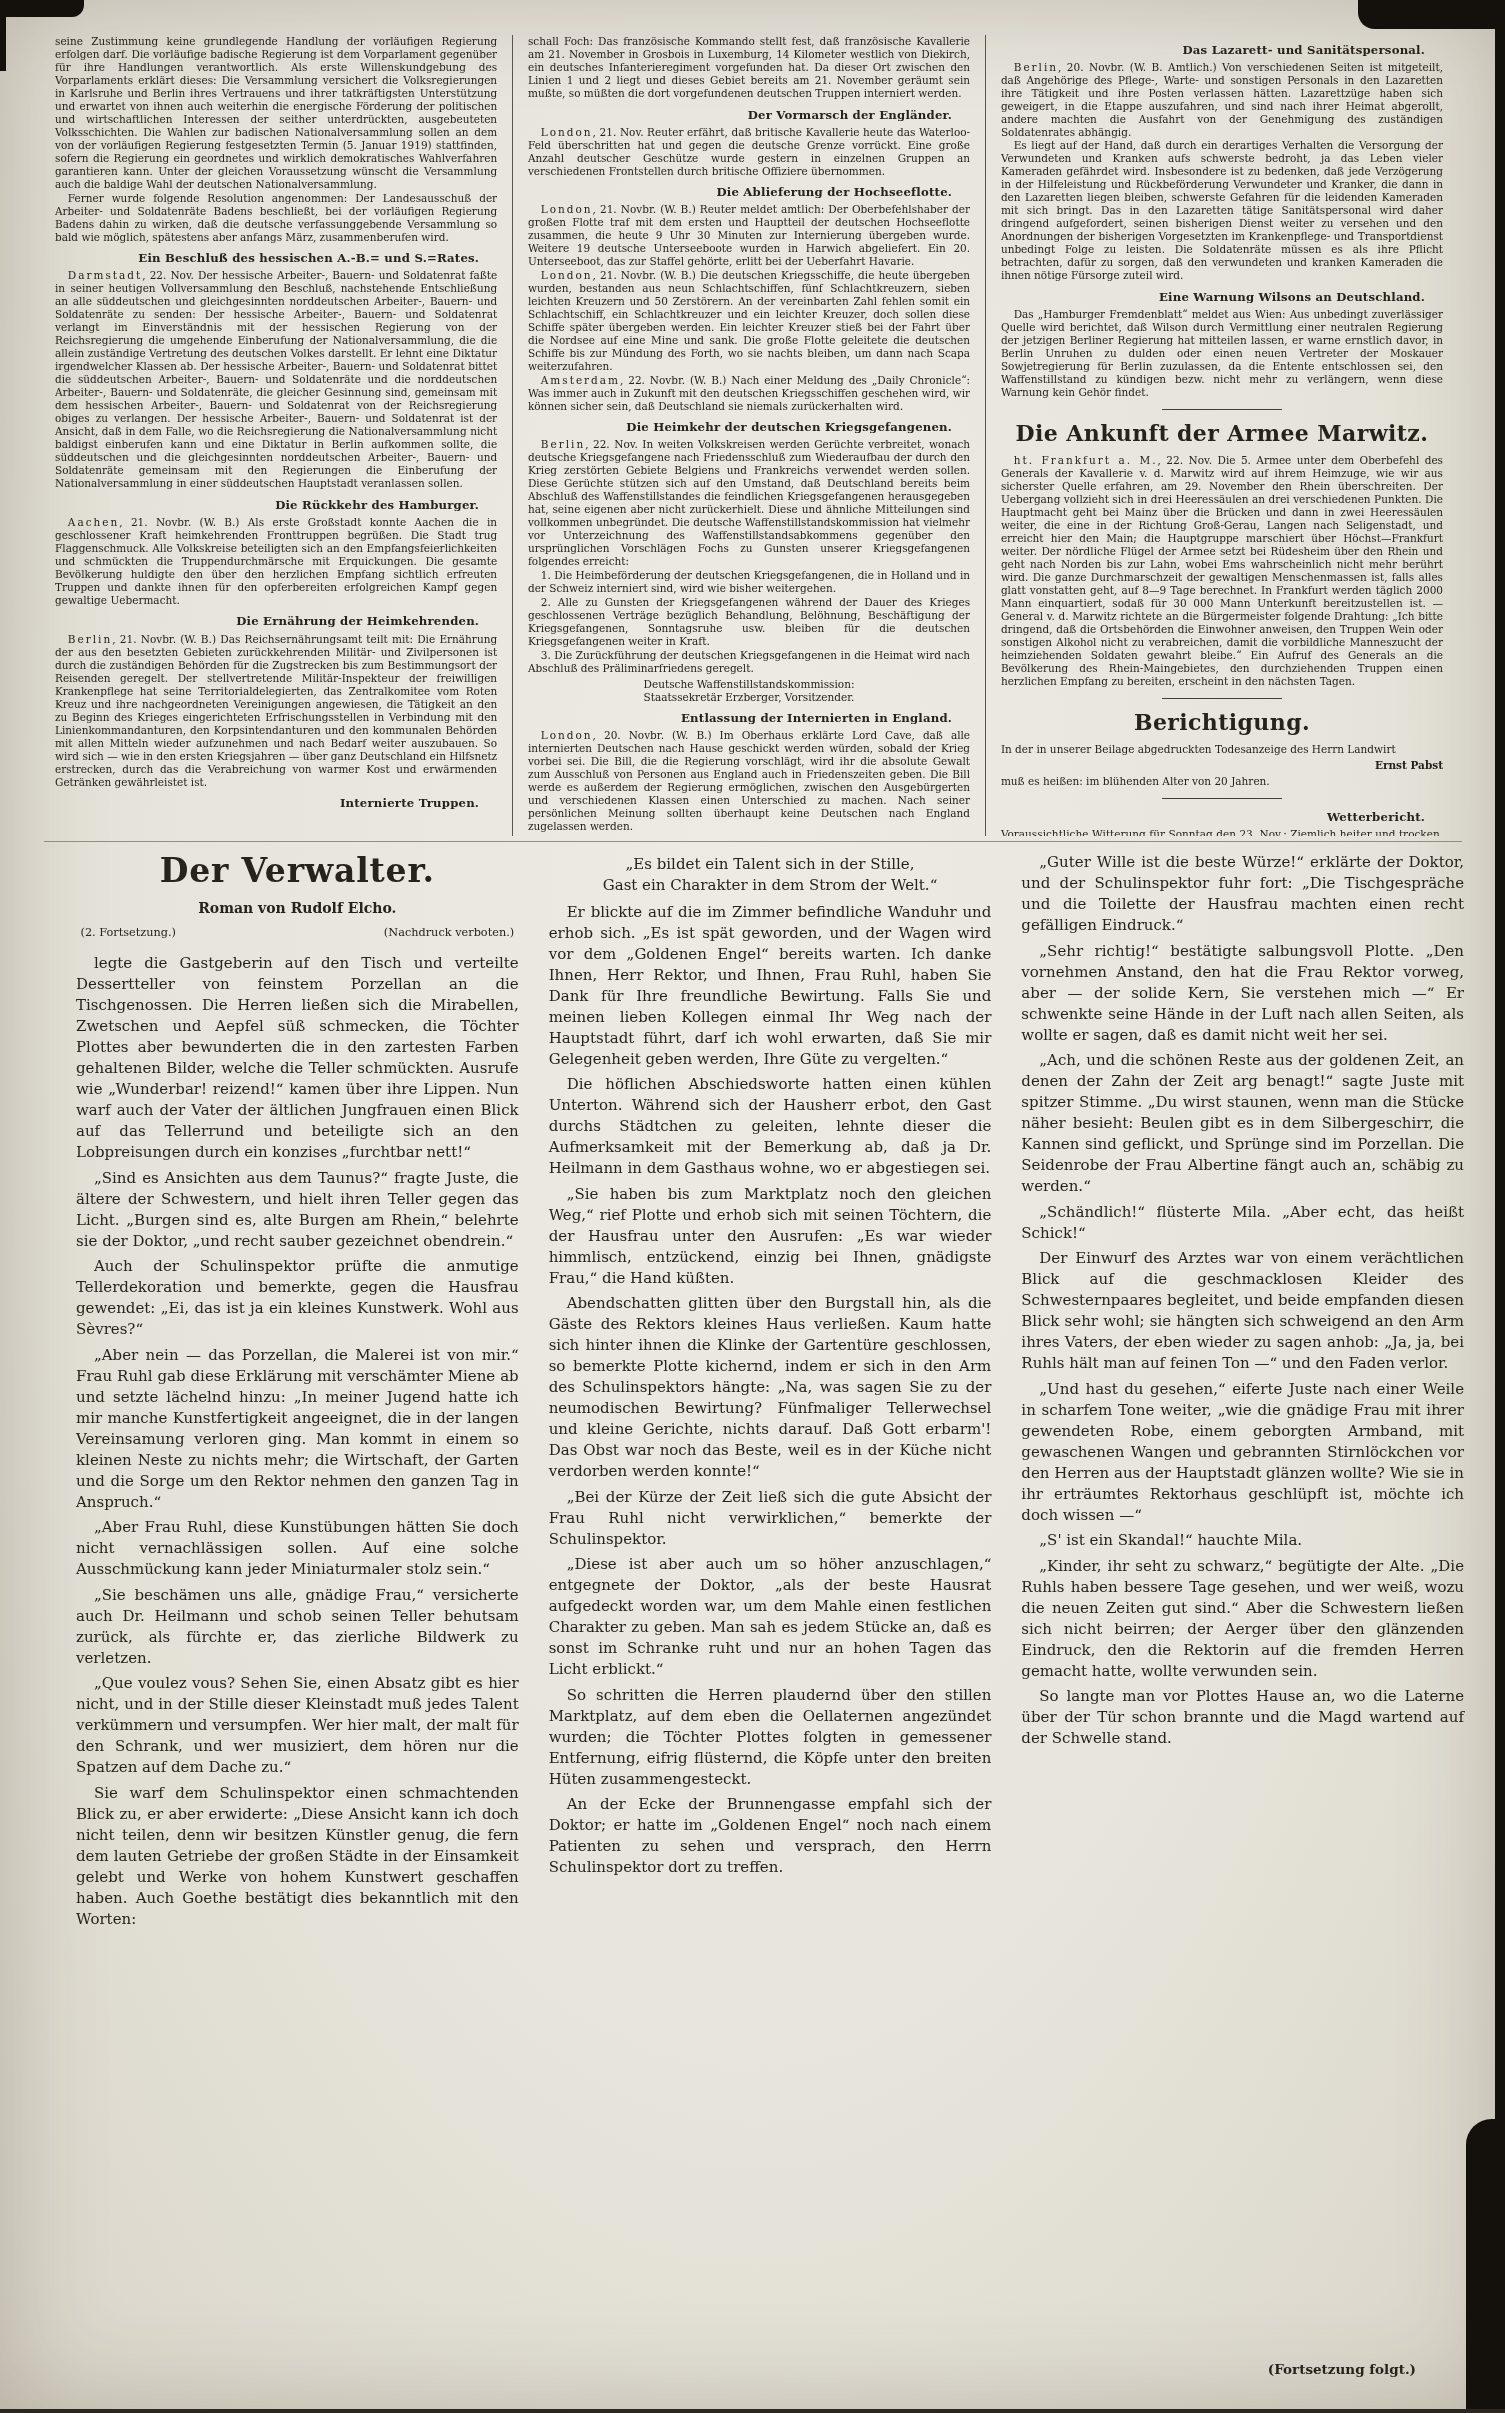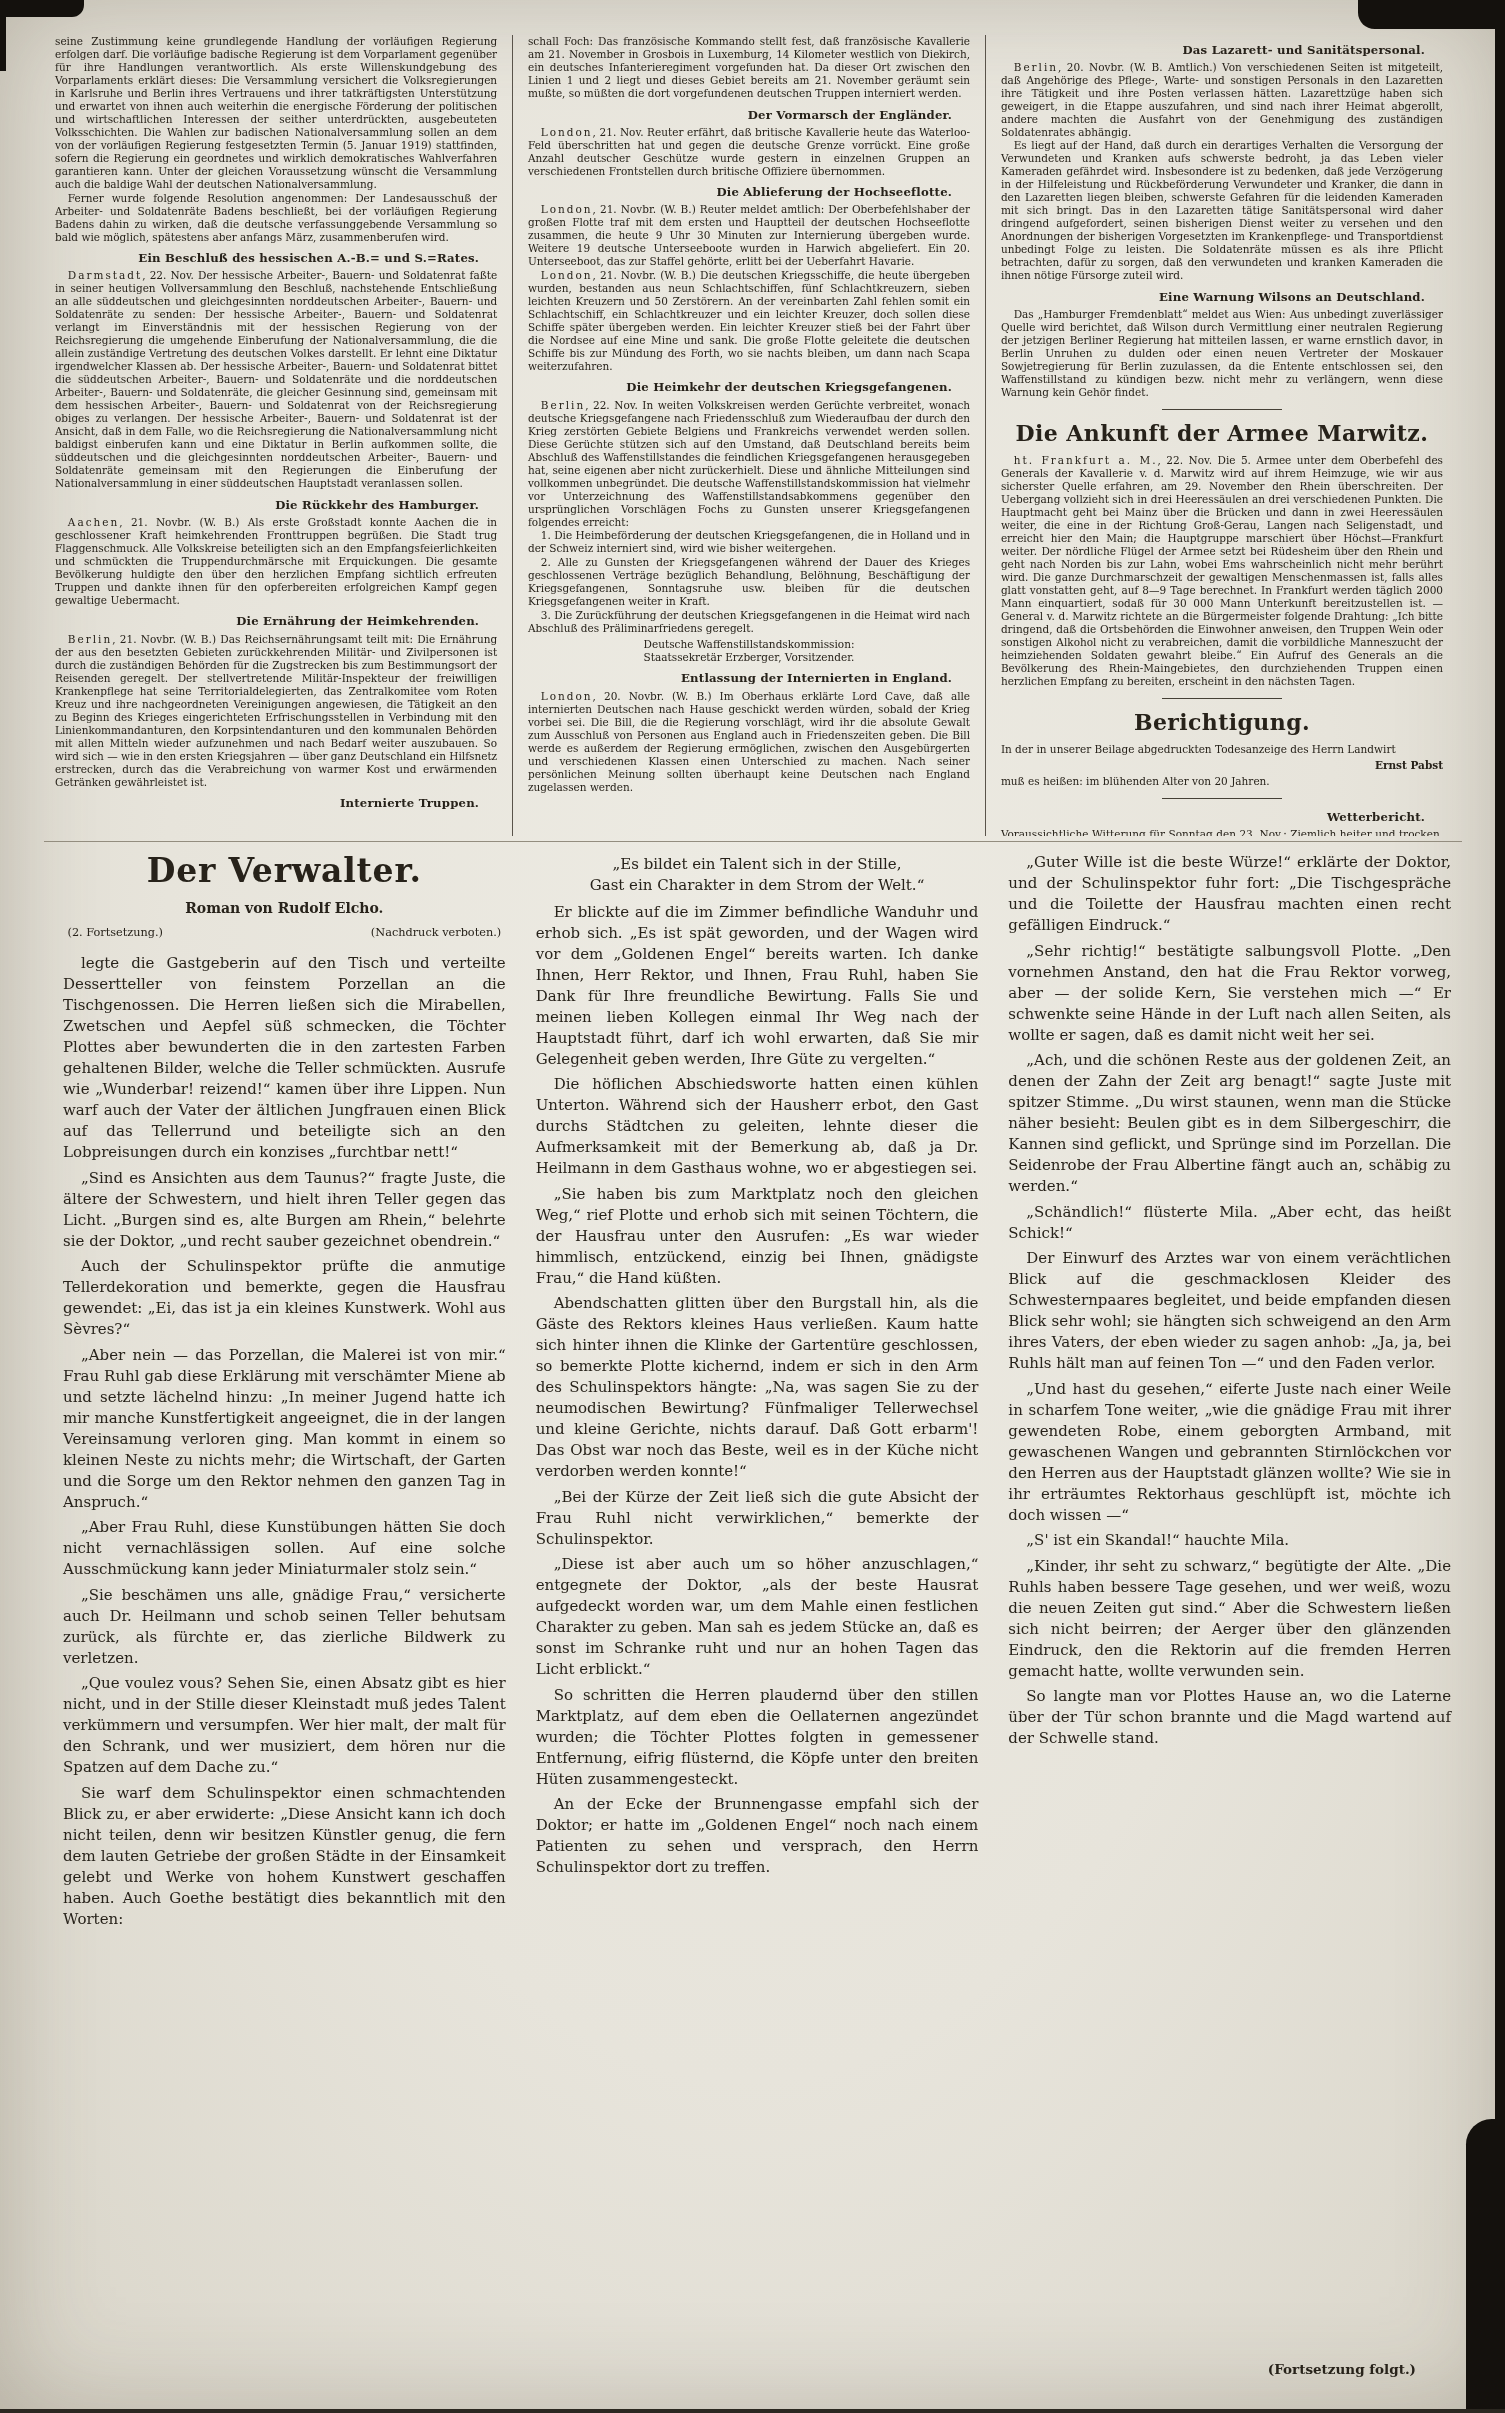--- a/index.html
+++ b/index.html
@@ -43,21 +43,21 @@
   .art-rule { width:120px; height:0.8px; background:#454036; margin:10.5px auto; }
   .art-center { text-align:right; font-weight:bold; margin:3px 0; }
   .art-lines { text-align:center; margin:3px 0; }
   .art-lines div { line-height:inherit; }
 
   .section-rule { position:absolute; left:44px; width:1418px; top:841px;
     height:0.8px; background:#938d7f; }
 
   
   .feuilleton {
-    position:absolute; left:48px; top:852px; width:1418px; height:1528px;
+    position:absolute; left:61px; top:852px; width:1418px; height:1528px;
     display:flex;
   }
   .f-col { flex:1 1 0; padding:0 15px; overflow:hidden;
     font-size:15px; line-height:21px; }
   .f-col .art-p { margin:0 0 4.5px 0; text-indent:18px; }
   .f-col .art-lines { margin:1.5px 0 6px; }
 
   .f-title { text-align:center; font-weight:bold; font-size:33px;
     line-height:38px; margin:0 0 7.5px; letter-spacing:0.8px; }
   .f-byline { text-align:center; font-weight:bold; font-size:14px; margin:0 0 3px; }
@@ -92,20 +92,21 @@
         <div class="art-head">Internierte Truppen.</div>
       </div>
     <div class="vrule"></div>
     <div class="news-col">
         <p class="art-p ni">schall Foch: Das französische Kommando stellt fest, daß französische Kavallerie am 21. November in Grosbois in Luxemburg, 14 Kilometer westlich von Diekirch, ein deutsches Infanterieregiment vorgefunden hat. Da dieser Ort zwischen den Linien 1 und 2 liegt und dieses Gebiet bereits am 21. November geräumt sein mußte, so müßten die dort vorgefundenen deutschen Truppen interniert werden.</p>
         <div class="art-head">Der Vormarsch der Engländer.</div>
         <p class="art-p"><span class="lead">London</span>, 21. Nov. Reuter erfährt, daß britische Kavallerie heute das Waterloo-Feld überschritten hat und gegen die deutsche Grenze vorrückt. Eine große Anzahl deutscher Geschütze wurde gestern in einzelnen Gruppen an verschiedenen Frontstellen durch britische Offiziere übernommen.</p>
         <div class="art-head">Die Ablieferung der Hochseeflotte.</div>
         <p class="art-p"><span class="lead">London</span>, 21. Novbr. (W. B.) Reuter meldet amtlich: Der Oberbefehlshaber der großen Flotte traf mit dem ersten und Hauptteil der deutschen Hochseeflotte zusammen, die heute 9 Uhr 30 Minuten zur Internierung übergeben wurde. Weitere 19 deutsche Unterseeboote wurden in Harwich abgeliefert. Ein 20. Unterseeboot, das zur Staffel gehörte, erlitt bei der Ueberfahrt Havarie.</p>
         <p class="art-p"><span class="lead">London</span>, 21. Novbr. (W. B.) Die deutschen Kriegsschiffe, die heute übergeben wurden, bestanden aus neun Schlachtschiffen, fünf Schlachtkreuzern, sieben leichten Kreuzern und 50 Zerstörern. An der vereinbarten Zahl fehlen somit ein Schlachtschiff, ein Schlachtkreuzer und ein leichter Kreuzer, doch sollen diese Schiffe später übergeben werden. Ein leichter Kreuzer stieß bei der Fahrt über die Nordsee auf eine Mine und sank. Die große Flotte geleitete die deutschen Schiffe bis zur Mündung des Forth, wo sie nachts bleiben, um dann nach Scapa weiterzufahren.</p>
+        <p class="art-p"><span class="lead">Amsterdam</span>, 22. Novbr. (W. B.) Nach einer Meldung des „Daily Chronicle“: Was immer auch in Zukunft mit den deutschen Kriegsschiffen geschehen wird, wir können sicher sein, daß Deutschland sie niemals zurückerhalten wird.</p>
         <div class="art-head">Die Heimkehr der deutschen Kriegsgefangenen.</div>
         <p class="art-p"><span class="lead">Berlin</span>, 22. Nov. In weiten Volkskreisen werden Gerüchte verbreitet, wonach deutsche Kriegsgefangene nach Friedensschluß zum Wiederaufbau der durch den Krieg zerstörten Gebiete Belgiens und Frankreichs verwendet werden sollen. Diese Gerüchte stützen sich auf den Umstand, daß Deutschland bereits beim Abschluß des Waffenstillstandes die feindlichen Kriegsgefangenen herausgegeben hat, seine eigenen aber nicht zurückerhielt. Diese und ähnliche Mitteilungen sind vollkommen unbegründet. Die deutsche Waffenstillstandskommission hat vielmehr vor Unterzeichnung des Waffenstillstandsabkommens gegenüber den ursprünglichen Vorschlägen Fochs zu Gunsten unserer Kriegsgefangenen folgendes erreicht:</p>
         <p class="art-p">1. Die Heimbeförderung der deutschen Kriegsgefangenen, die in Holland und in der Schweiz interniert sind, wird wie bisher weitergehen.</p>
         <p class="art-p">2. Alle zu Gunsten der Kriegsgefangenen während der Dauer des Krieges geschlossenen Verträge bezüglich Behandlung, Belöhnung, Beschäftigung der Kriegsgefangenen, Sonntagsruhe usw. bleiben für die deutschen Kriegsgefangenen weiter in Kraft.</p>
         <p class="art-p">3. Die Zurückführung der deutschen Kriegsgefangenen in die Heimat wird nach Abschluß des Präliminarfriedens geregelt.</p>
         <div class="art-lines">
           <div>Deutsche Waffenstillstandskommission:</div>
           <div>Staatssekretär Erzberger, Vorsitzender.</div>
         </div>
         <div class="art-head">Entlassung der Internierten in England.</div>

